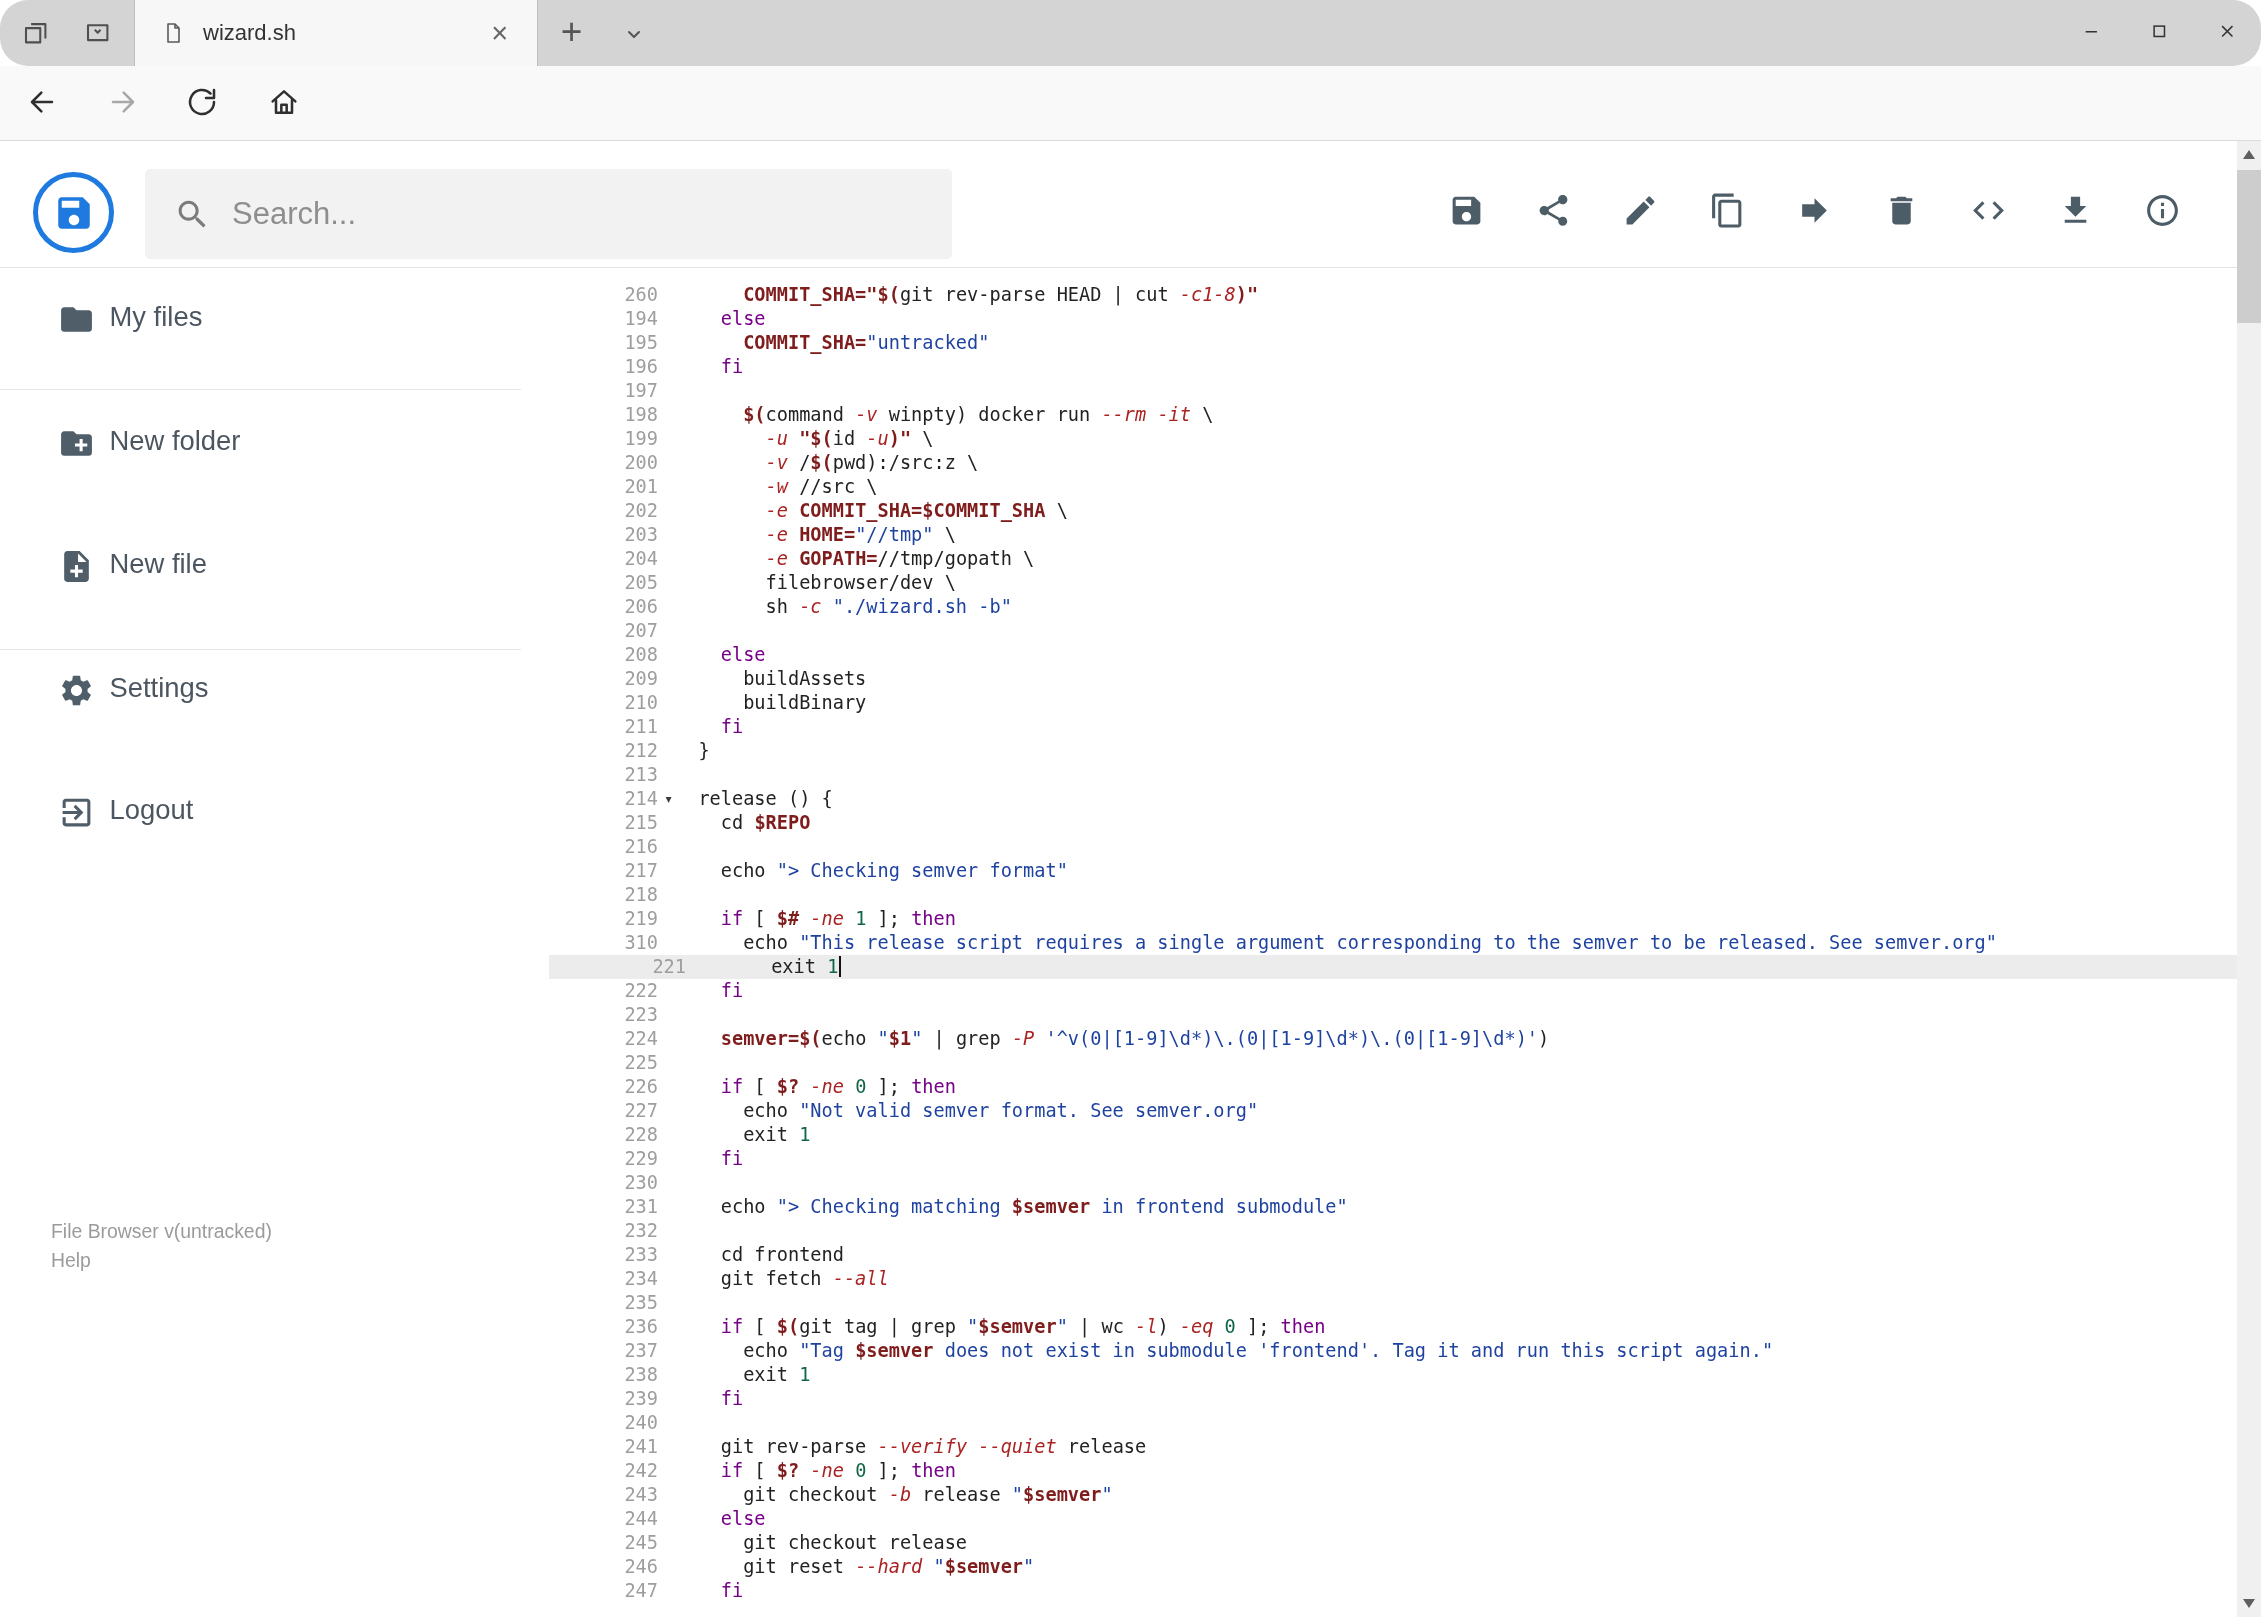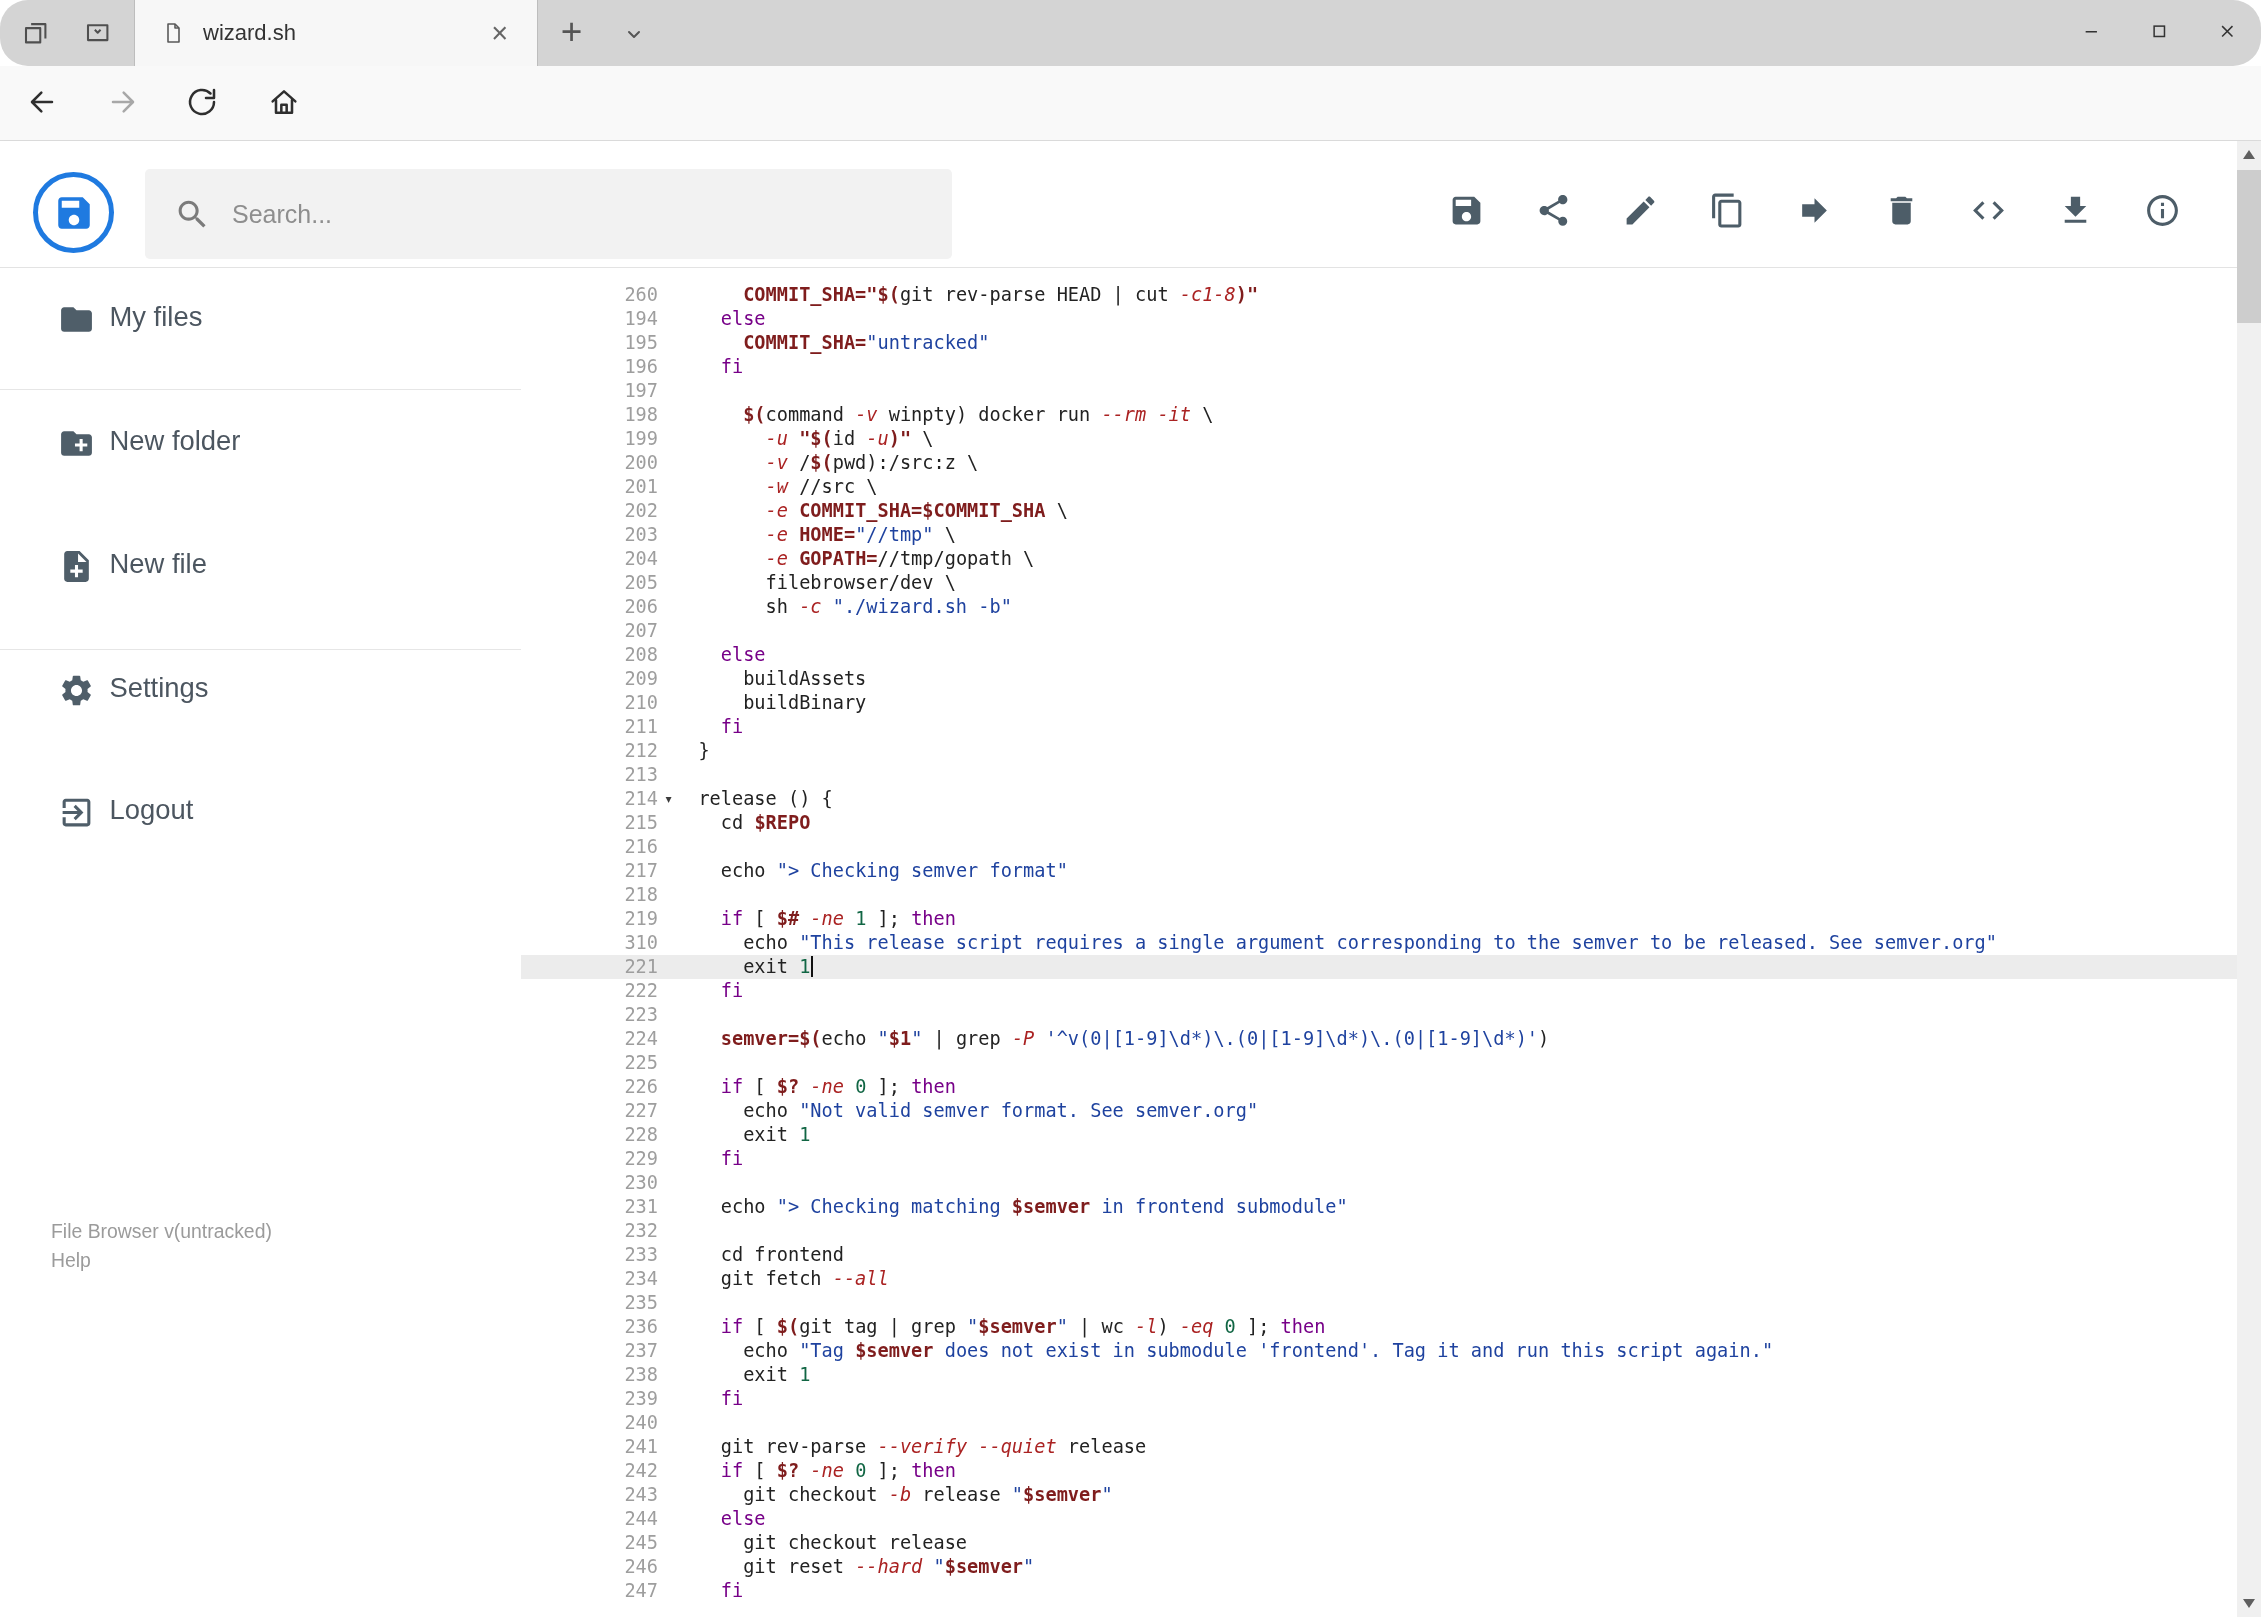--- a/index.html
+++ b/index.html
@@ -40,41 +40,41 @@
   .right-btn svg { width:34px; height:34px; }
 
   
   .appheader { position:absolute; left:0; top:141px; right:0; height:127px; background:#fff; border-bottom:0.8px solid #e3e3e3; box-shadow:0 2.4px 4.8px rgba(0,0,0,.06); }
   .logo { position:absolute; left:33px; top:172px; width:81px; height:81px; border-radius:50%;
           border:5.7px solid #1f7ae0; background:#fff; display:flex; align-items:center; justify-content:center; }
   .logo svg { width:42px; height:42px; fill:#1f7ae0; }
   .search { position:absolute; left:145px; top:169px; width:807px; height:90px; background:#f2f2f2; border-radius:4.8px; display:flex; align-items:center; }
   .search .mag { margin-left:29px; display:flex; }
   .search .mag svg { width:37px; height:37px; fill:#7b7b7b; }
-  .search input { flex:1; margin-left:21px; margin-right:16px; border:none; outline:none; background:transparent; font-size:25px; color:#444; font-family:"Liberation Sans",sans-serif; }
+  .search input { flex:1; margin-left:21px; margin-right:16px; border:none; outline:none; background:transparent; font-size:31px; color:#444; font-family:"Liberation Sans",sans-serif; }
   .search input::placeholder { color:#8e8e8e; }
   .toolbar { position:absolute; left:1437px; top:186px; display:flex; gap:29px; }
   .tool-btn { width:58px; height:52px; display:flex; align-items:center; justify-content:center; }
   .tool-btn svg { width:37px; height:37px; fill:#4d5d68; }
 
   
   .sidebar { position:absolute; left:0; top:268px; width:521px; bottom:0; background:#fff; }
   .side-item { position:absolute; left:0; width:521px; height:78px; display:flex; align-items:flex-start; }
   .side-item .si { margin-left:58px; display:flex; }
   .side-item .si svg { width:37px; height:37px; fill:#4f5e69; }
   .side-item .sl { margin-left:14.5px; font-size:27.4px; color:#4c5660; }
   .side-divider { position:absolute; left:0; width:521px; border-top:1.6px solid #e6e6e6; }
   .side-footer { position:absolute; left:51px; top:949px; font-size:19.4px; color:#9b9b9b; line-height:29px; }
 
   
   .editor { position:absolute; left:521px; top:268px; right:24px; bottom:0; background:#fff; overflow:hidden;
             font-family:"DejaVu Sans Mono", monospace; font-size:18.6px; }
   .lines { padding-top:15.3px; }
   .cm-line { display:flex; height:24px; line-height:24px; }
-  .cm-line.active { background:#ececec; }
+  .cm-line.active { background:#ececec;margin-left:28px; }
   .gutter { width:137px; flex:none; text-align:right; color:#9e9e9e; }
   .fold { width:21px; flex:none; text-align:center; font-size:15.3px; color:#3c3c3c; }
   .code { flex:1; padding-left:19.4px; white-space:pre; color:#222; }
   .tok-p { color:#222; }
   .tok-k { color:#770088; }
   .tok-v { color:#7f1d1d;font-weight:bold; }
   .tok-s { color:#1e429f; }
   .tok-o { color:#aa2222;font-style:italic; }
   .tok-n { color:#116644; }
   .cursor { display:inline-block; width:1.6px; height:21px; background:#111; vertical-align:-4px; margin-left:0.8px; animation:blink 1.06s steps(1) infinite; }

